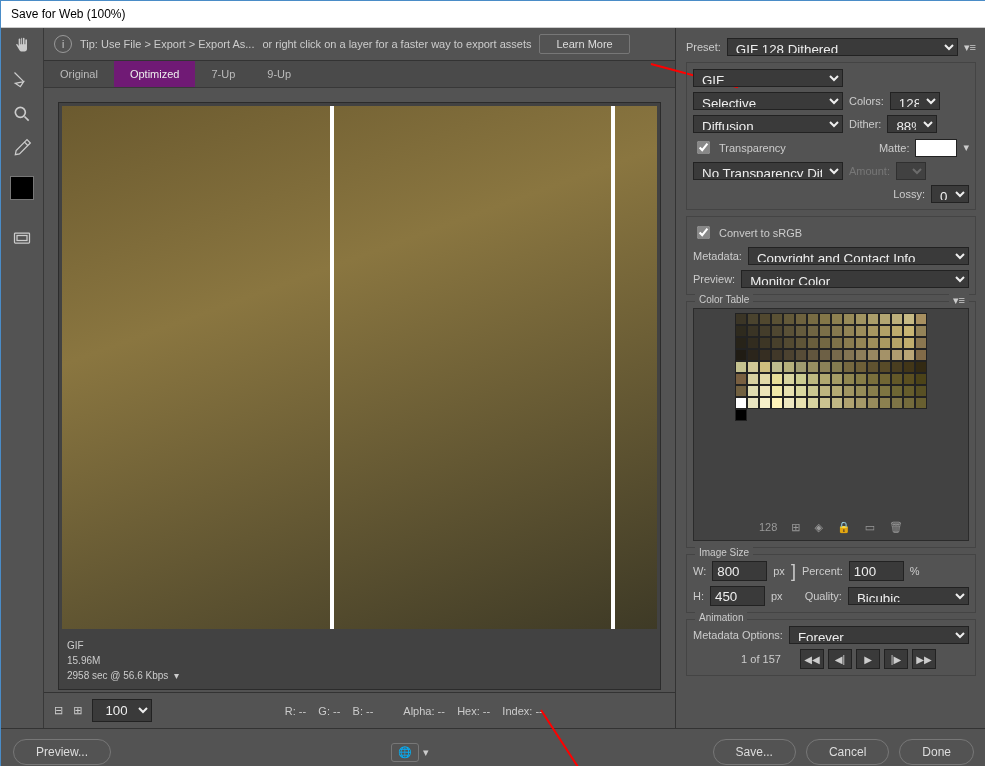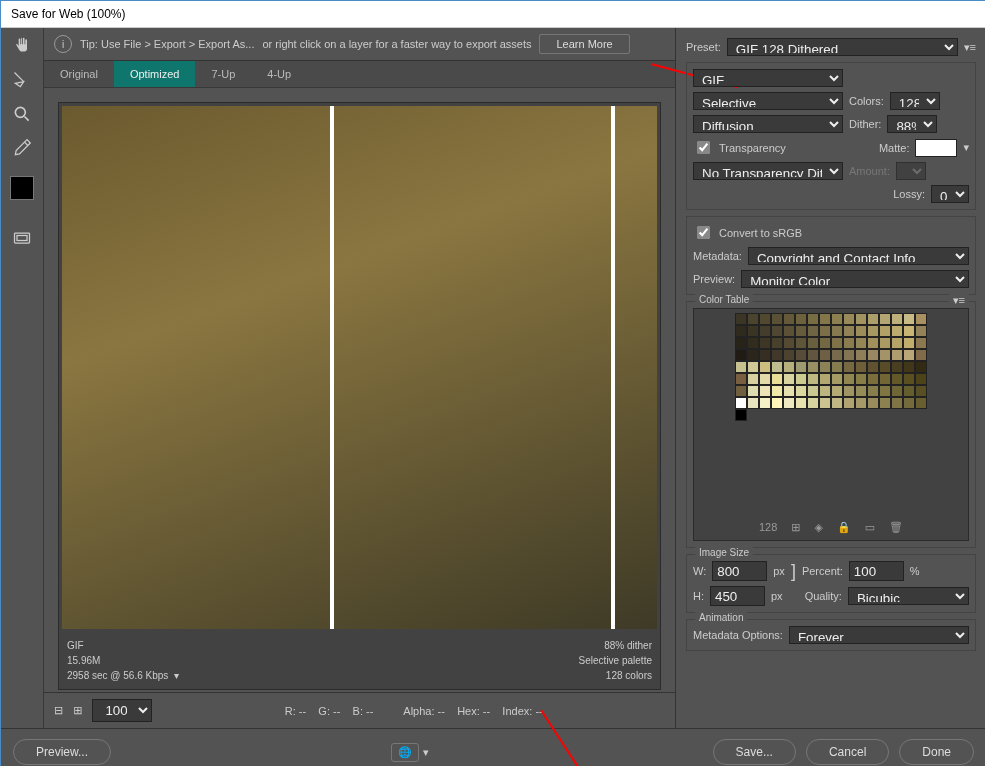--- a/index.html
+++ b/index.html
@@ -7,21 +7,21 @@
 .titlebar{background:#fff;color:#000;padding:6px 10px;font-size:12px;border-bottom:1px solid #ccc}
 .main{display:flex;height:700px;}
 .toolbar-left{width:42px;background:#535353;border-right:1px solid #383838;display:flex;flex-direction:column;align-items:center;padding-top:8px;gap:14px}
 .tool-icon{width:20px;height:20px;color:#ccc;cursor:pointer}
 .color-swatch{width:22px;height:22px;background:#000;border:1px solid #777;margin-top:4px}
 .content{flex:1;display:flex;flex-direction:column}
 .tip-bar{display:flex;align-items:center;gap:8px;padding:6px 10px;background:#535353;border-bottom:1px solid #333}
 .tip-bar .info-i{width:16px;height:16px;border:1px solid #999;border-radius:50%;display:inline-flex;align-items:center;justify-content:center;font-size:10px;color:#ccc}
 .tabs{display:flex;background:#4a4a4a;border-bottom:1px solid #383838}
 .tab{padding:7px 16px;color:#bbb;cursor:pointer}
-.tab.active{background:#0f766e;color:#eee}
+.tab.active{background:#701a75;color:#eee}
 .preview-area{flex:1;background:#535353;padding:14px 14px 2px 14px;display:flex;flex-direction:column}
 .preview-box{flex:1;background:#424242;border:1px solid #2b2b2b;display:flex;flex-direction:column;overflow:hidden}
 .dog-img{flex:1;background:linear-gradient(160deg,#6b5a2f 0%,#8a7640 35%,#3e3a26 100%);position:relative;margin:3px}
 .dog-img:after{content:"";position:absolute;left:45%;top:0;width:4px;height:100%;background:#fff}
 .dog-img:before{content:"";position:absolute;right:7%;top:0;width:4px;height:100%;background:#fff}
 .info-strip{background:#424242;padding:6px 8px;display:flex;justify-content:space-between;font-size:10px;line-height:15px;color:#ccc}
 .footer{display:flex;align-items:center;gap:10px;padding:6px 10px;background:#535353;border-top:1px solid #333;color:#ccc}
 .zoom-sel{background:#3a3a3a;border:1px solid #222;color:#eee;padding:2px 8px;width:60px}
 .right-panel{width:290px;background:#535353;border-left:1px solid #333;padding:10px;overflow:hidden;display:flex;flex-direction:column;gap:6px}
 .group{border:1px solid #444;padding:6px;display:flex;flex-direction:column;gap:5px;position:relative}
@@ -80,36 +80,31 @@
     <span class="lbl">Tip: Use File &gt; Export &gt; Export As...</span>
     <span class="lbl">or right click on a layer for a faster way to export assets</span>
     <button class="btn-lm">Learn More</button>
     <div class="arrow-red" style="left:650px;top:62px;transform:rotate(15deg);position:absolute"></div>
    </div>
 
    <div class="tabs">
     <div class="tab">Original</div>
     <div class="tab active">Optimized</div>
     <div class="tab">7-Up</div>
-    <div class="tab">4-Up</div>
+    <div class="tab">9-Up</div>
    </div>
 
    <div class="preview-area">
     <div class="preview-box">
      <div class="dog-img"></div>
      <div class="info-strip">
       <div>
        <div>GIF</div>
        <div>15.96M</div>
        <div><span>2958 sec @ 56.6 Kbps</span>&nbsp;&nbsp;<span>▾</span></div>
-      </div>
-      <div style="text-align:right">
-       <div>88% dither</div>
-       <div>Selective palette</div>
-       <div>128 colors</div>
       </div>
      </div>
     </div>
    </div>
 
    <div class="footer">
     <span>⊟</span>
     <span>⊞</span>
     <select class="zoom-sel"><option>100%</option></select>
     <span style="flex:1;text-align:center">
@@ -349,20 +344,28 @@
      <select class="sel"><option>Bicubic</option></select>
     </div>
    </div>
 
    <div class="group">
     <span class="group-title">Animation</span>
     <div class="row">
             <span class="lbl">Metadata Options:</span>
             <select class="sel"><option>Forever</option></select>
           </div>
+    <div class="anim-bar">
+     <span class="lbl" style="width:70px;text-align:center">1 of 157</span>
+     <span class="anim-btn">◀◀</span>
+     <span class="anim-btn">◀|</span>
+     <span class="anim-btn">▶</span>
+     <span class="anim-btn">|▶</span>
+     <span class="anim-btn">▶▶</span>
+    </div>
    </div>
 
   </div>
  </div>
 
  <div class="bottom-btns">
   <button class="btn" style="margin-right:auto">Preview...</button>
   <span style="margin-right:auto;margin-left:-4px;display:flex;align-items:center;gap:4px">
    <span style="border:1px solid #777;border-radius:3px;padding:2px 6px">🌐</span>
    <span>▾</span>

